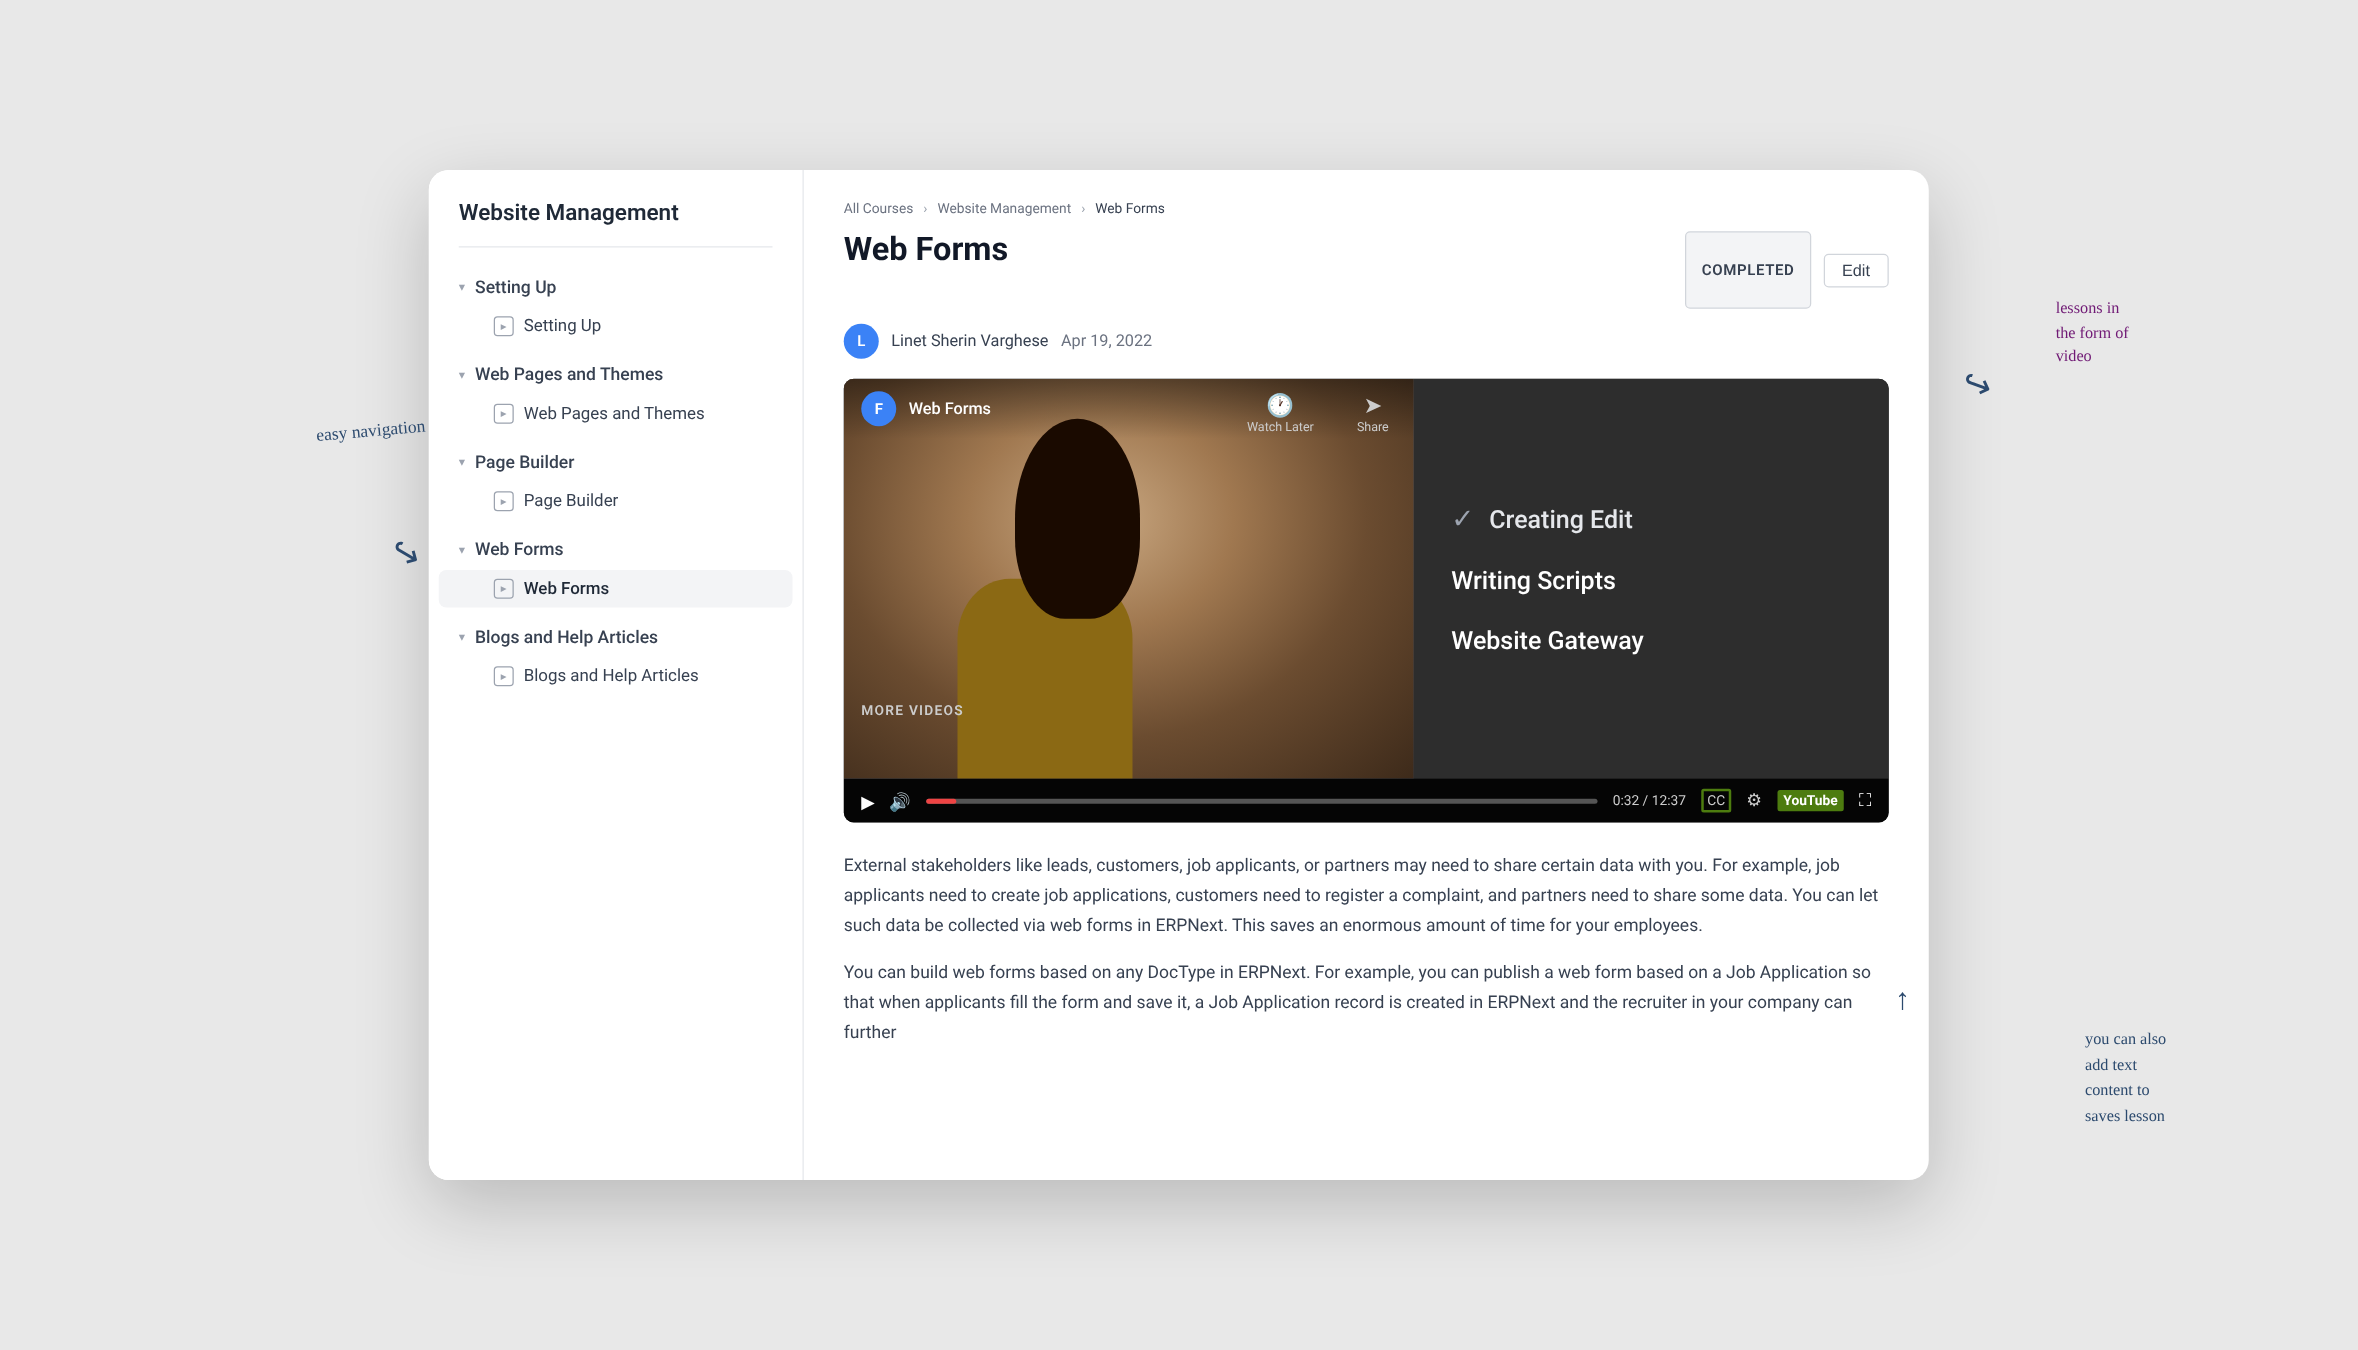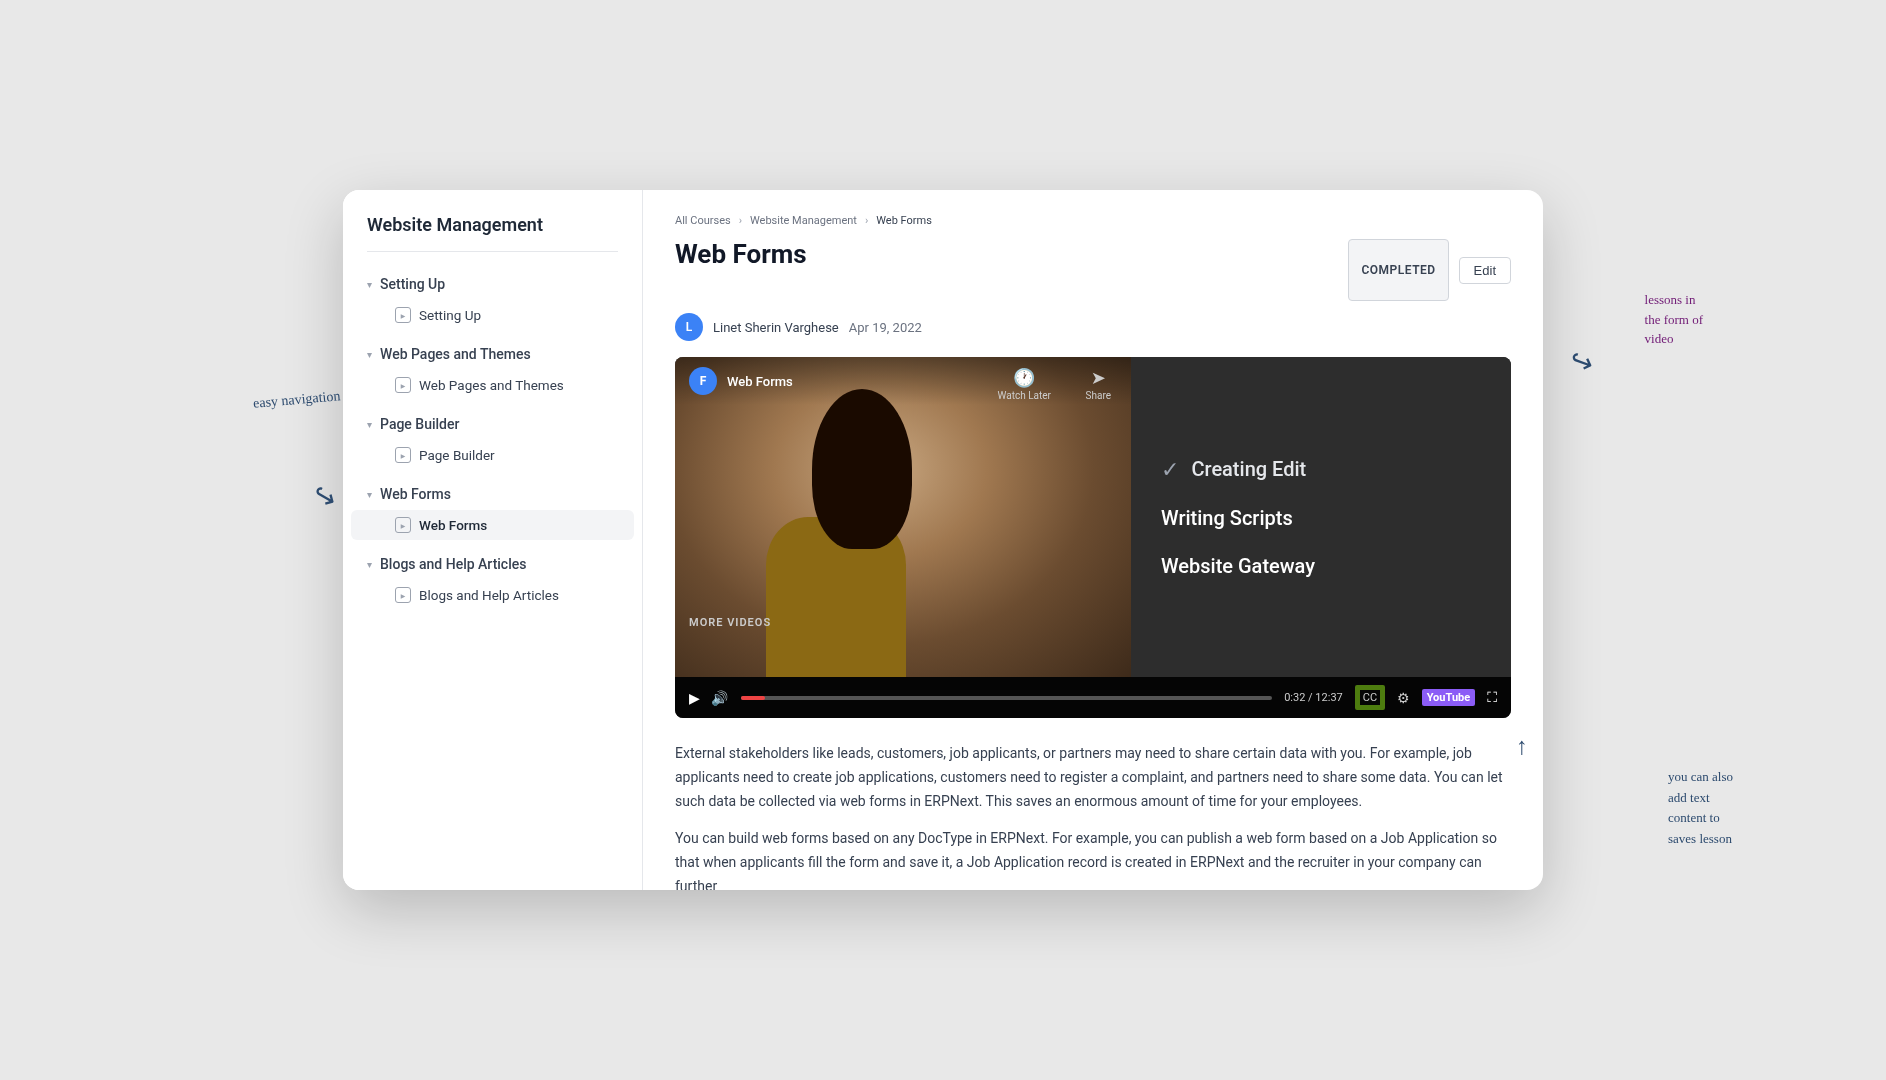--- a/index.html
+++ b/index.html
@@ -78,21 +78,21 @@
       color: #2c4a6e;
       font-size: 24px;
     }
 
     .app-window {
       background: #fff;
       border-radius: 16px;
       box-shadow: 0 20px 60px rgba(0,0,0,0.2);
       overflow: hidden;
       display: flex;
-      height: 700px;
+      height: 808px;
       justify-content: flex-end;
     }
 
     
     .sidebar {
       width: 300px;
       min-width: 300px;
       background: #fff;
       border-right: 1px solid #e5e7eb;
       padding: 24px 0;
@@ -485,41 +485,41 @@
     }
 
     .share-icon {
       font-size: 18px;
     }
 
     .youtube-logo {
       color: #fff;
       font-size: 11px;
       font-weight: 700;
-      background: #8b5cf6;
+      background: #4d7c0f;
       padding: 2px 5px;
       border-radius: 2px;
     }
 
     .fullscreen-btn {
       color: #fff;
       font-size: 14px;
       cursor: pointer;
     }
 
     .settings-btn {
       color: #ccc;
       font-size: 14px;
       cursor: pointer;
     }
 
     .cc-btn {
       color: #ccc;
       font-size: 11px;
-      border: 5px solid #4d7c0f;
+      border: 2px solid #4d7c0f;
       padding: 1px 3px;
       border-radius: 2px;
       cursor: pointer;
     }
 
     
     .article-text {
       font-size: 14px;
       line-height: 1.7;
       color: #374151;

